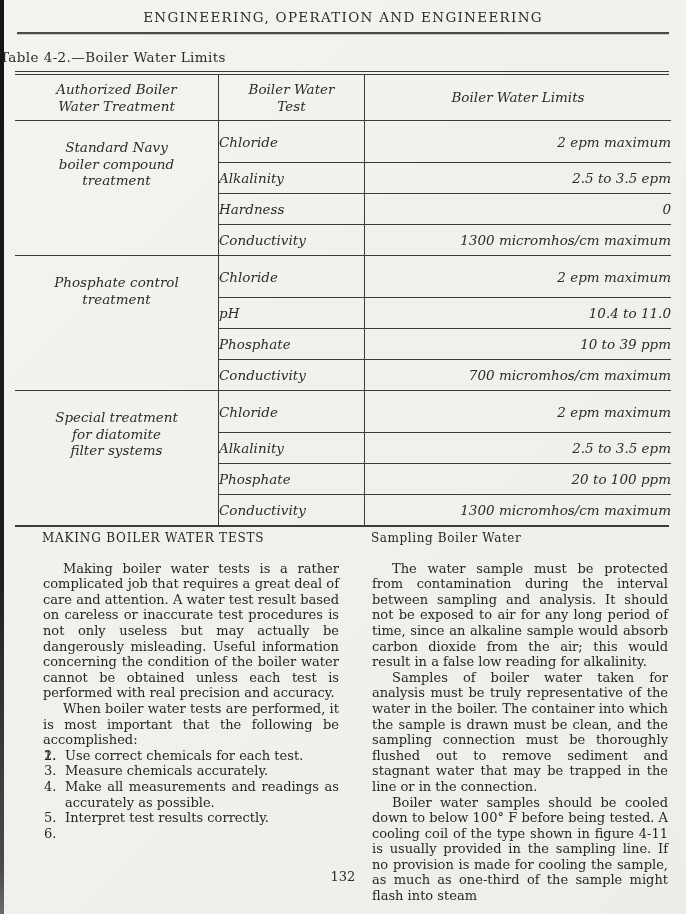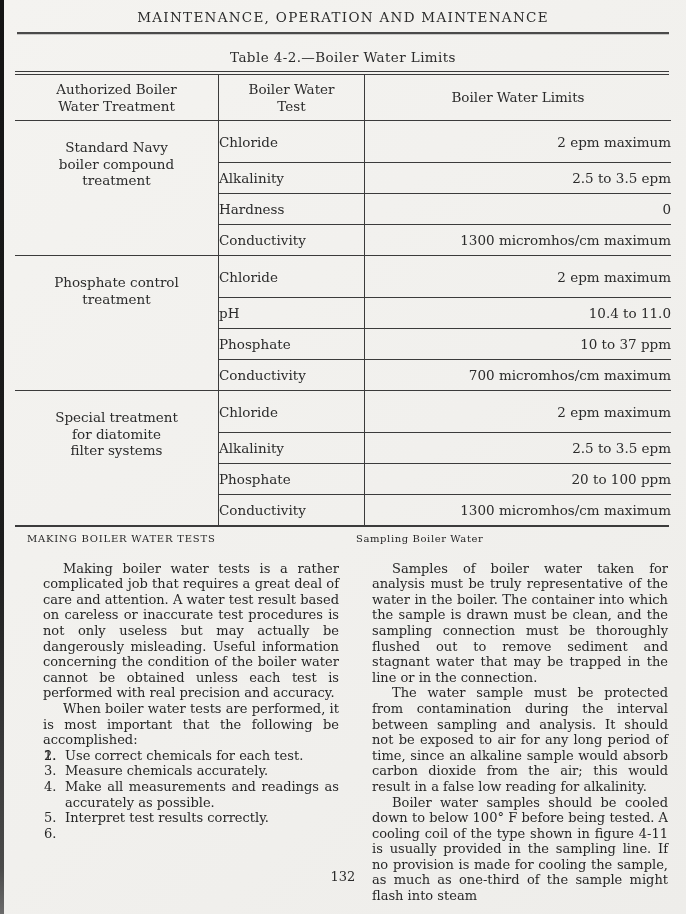--- a/index.html
+++ b/index.html
@@ -19,30 +19,30 @@
     position:absolute;top:9px;left:0;width:100%;
     text-align:center;font-size:13.5px;letter-spacing:1.3px;
     color:#2b2b2b;
   }
   .header-rule{
     position:absolute;top:32px;left:17px;width:652px;height:2px;
     background:#4a4a4a;box-shadow:0 1px 0 rgba(120,120,120,.35);
   }
   .table-title{
     position:absolute;top:49px;left:0;width:100%;
-    text-align:center;font-size:13.5px;letter-spacing:.4px;color:#2b2b2b;
+    text-align:left;font-size:13.5px;letter-spacing:.4px;color:#2b2b2b;
   }
   .table-wrap{
     position:absolute;top:71px;left:15px;width:654px;
     border-top:4px double #3b3b3b;
     border-bottom:2px solid #3b3b3b;
   }
   table.limits{
     border-collapse:collapse;table-layout:fixed;width:654px;
-    font-size:13.5px;color:#2b2b2b;
+    font-size:13.5px;color:#2b2b2b;font-style:italic;
   }
   td{padding:0;vertical-align:middle;}
   .c1{width:203px;border-right:1px solid #3b3b3b;}
   .c2{width:145px;border-right:1px solid #3b3b3b;}
   .c3{width:306px;}
   .hdr{height:45px;text-align:center;white-space:pre-line;line-height:16.5px;border-bottom:1px solid #3b3b3b;}
   .treat{
     vertical-align:top;text-align:center;white-space:pre-line;
     line-height:16.5px;padding-top:18px;
   }
@@ -50,42 +50,42 @@
   .limit{padding-left:55px;text-align:right;}
   tr.row-first td{height:41px;}
   tr.row-rest td{height:30px;border-top:1px solid #3b3b3b;}
   tbody td.gsep{border-top:1px solid #3b3b3b;}
   .col{
     position:absolute;top:527px;width:312px;
     font-size:13px;line-height:15.6px;color:#262626;
   }
   .col-left{left:27px;}
   .col-right{left:356px;}
-  .sec-head{font-size:10px;letter-spacing:.6px;margin:4px 0 14px 0;}
+  .sec-head{font-size:12px;letter-spacing:.6px;margin:4px 0 14px 15px;}
   .sec-head-caps{letter-spacing:.8px;}
   .para{
     text-align:justify;text-indent:20px;margin:0 0 0 16px;
   }
   .num-list{margin:0;padding:0;list-style:none;}
   .num-list li{
     position:relative;padding-left:38px;text-align:justify;
   }
   .num-list .num{position:absolute;left:17px;}
   .page-number{
     position:absolute;top:869px;left:0;width:100%;
     text-align:center;font-size:13px;color:#2b2b2b;
   }
 </style>
 </head>
 <body>
 
 <div class="page">
   <div class="scan-strip"></div>
 
-  <div class="page-header">MAINTENANCE, OPERATION AND MAINTENANCE</div>
+  <div class="page-header">ENGINEERING, OPERATION AND ENGINEERING</div>
   <div class="header-rule"></div>
 
   <div class="table-title">Table 4-2.—Boiler Water Limits</div>
 
   <div class="table-wrap">
     <table class="limits">
       <thead>
         <tr>
           <td class="c1 hdr">Authorized Boiler
 Water Treatment</td>
@@ -123,21 +123,21 @@
 treatment</td>
           <td class="c2 test gsep">Chloride</td>
           <td class="c3 limit gsep">2 epm maximum</td>
         </tr>
         <tr class="row-rest">
           <td class="c2 test">pH</td>
           <td class="c3 limit">10.4 to 11.0</td>
         </tr>
         <tr class="row-rest">
           <td class="c2 test">Phosphate</td>
-          <td class="c3 limit">10 to 37 ppm</td>
+          <td class="c3 limit">10 to 39 ppm</td>
         </tr>
         <tr class="row-rest">
           <td class="c2 test">Conductivity</td>
           <td class="c3 limit">700 micromhos/cm maximum</td>
         </tr>
       </tbody>
 
       <tbody>
         <tr class="row-first">
           <td class="c1 treat gsep" rowspan="4">Special treatment
@@ -187,19 +187,19 @@
         <span>Interpret test results correctly.</span>
       </li>
       <li>
         <span class="num">6.</span>
       </li>
     </ol>
   </div>
 
   <div class="col col-right">
     <div class="sec-head">Sampling Boiler Water</div>
+    <p class="para">The water sample must be protected from contamination during the interval between sampling and analysis. It should not be exposed to air for any long period of time, since an alkaline sample would absorb carbon dioxide from the air; this would result in a false low reading for alkalinity.</p>
     <p class="para">Samples of boiler water taken for analysis must be truly representative of the water in the boiler. The container into which the sample is drawn must be clean, and the sampling connection must be thoroughly flushed out to remove sediment and stagnant water that may be trapped in the line or in the connection.</p>
-    <p class="para">The water sample must be protected from contamination during the interval between sampling and analysis. It should not be exposed to air for any long period of time, since an alkaline sample would absorb carbon dioxide from the air; this would result in a false low reading for alkalinity.</p>
     <p class="para">Boiler water samples should be cooled down to below 100° F before being tested. A cooling coil of the type shown in figure 4-11 is usually provided in the sampling line. If no provision is made for cooling the sample, as much as one-third of the sample might flash into steam</p>
   </div>
 
   <div class="page-number">132</div>
 </div>
 
 </body></html>

